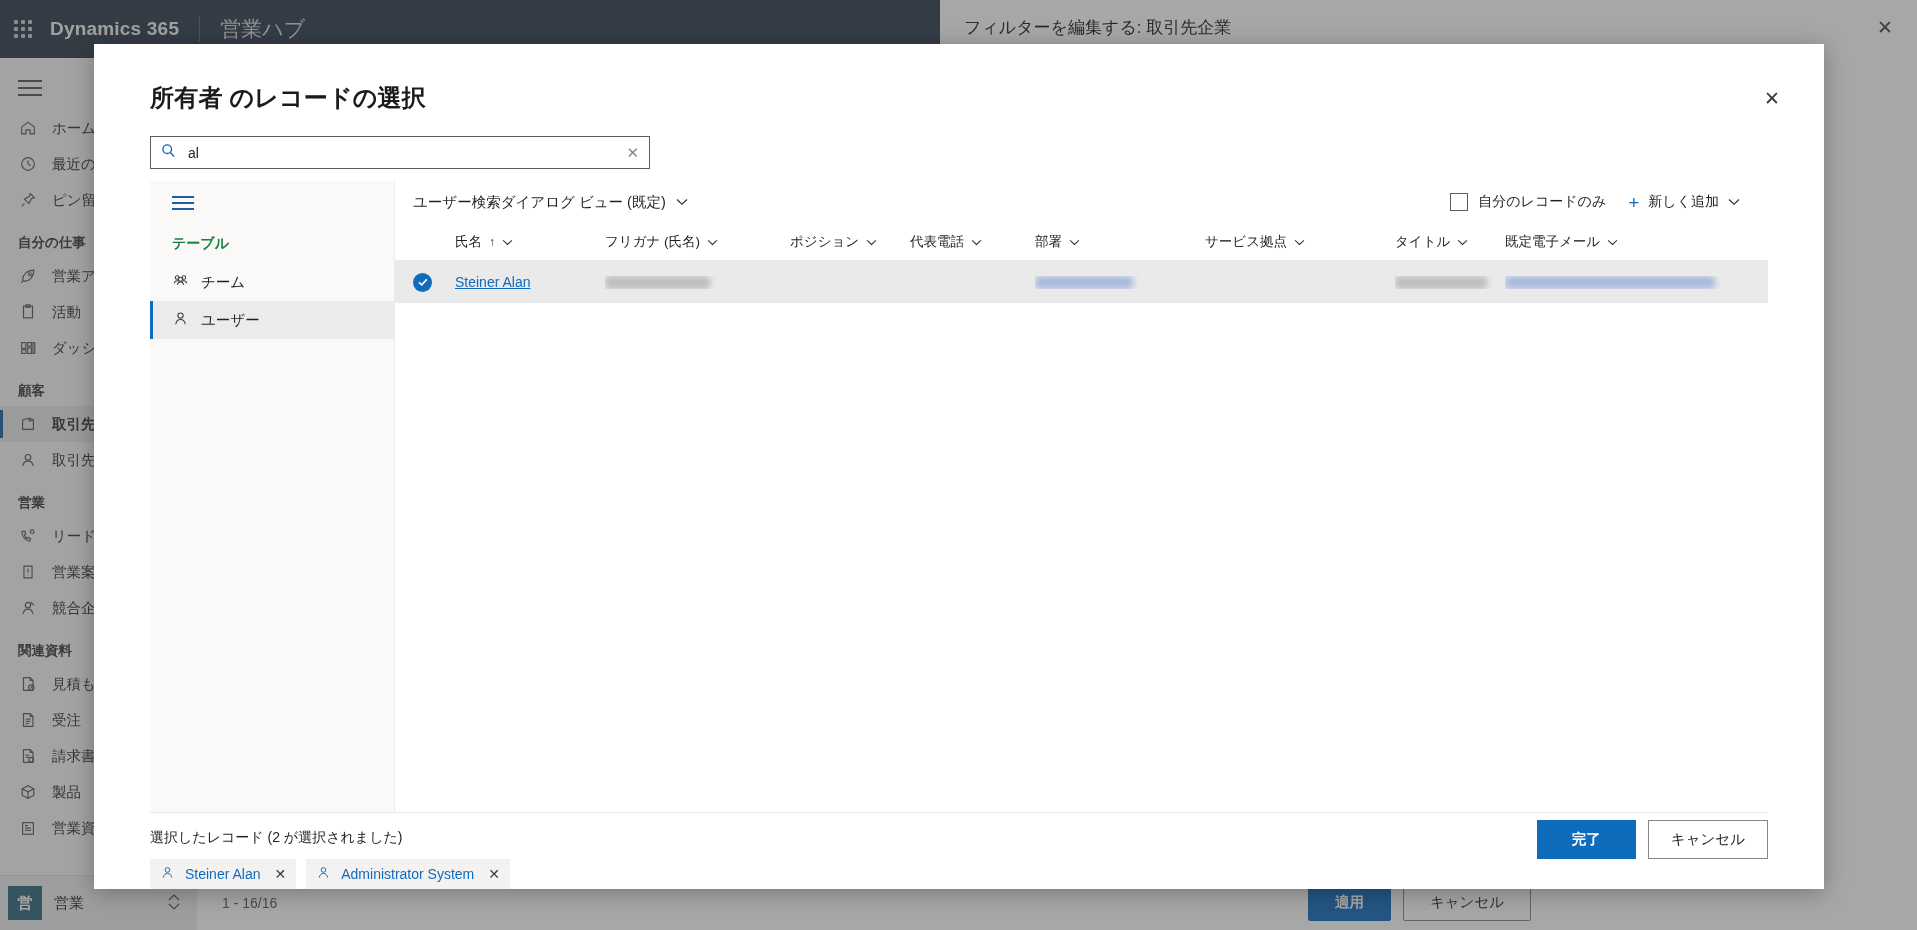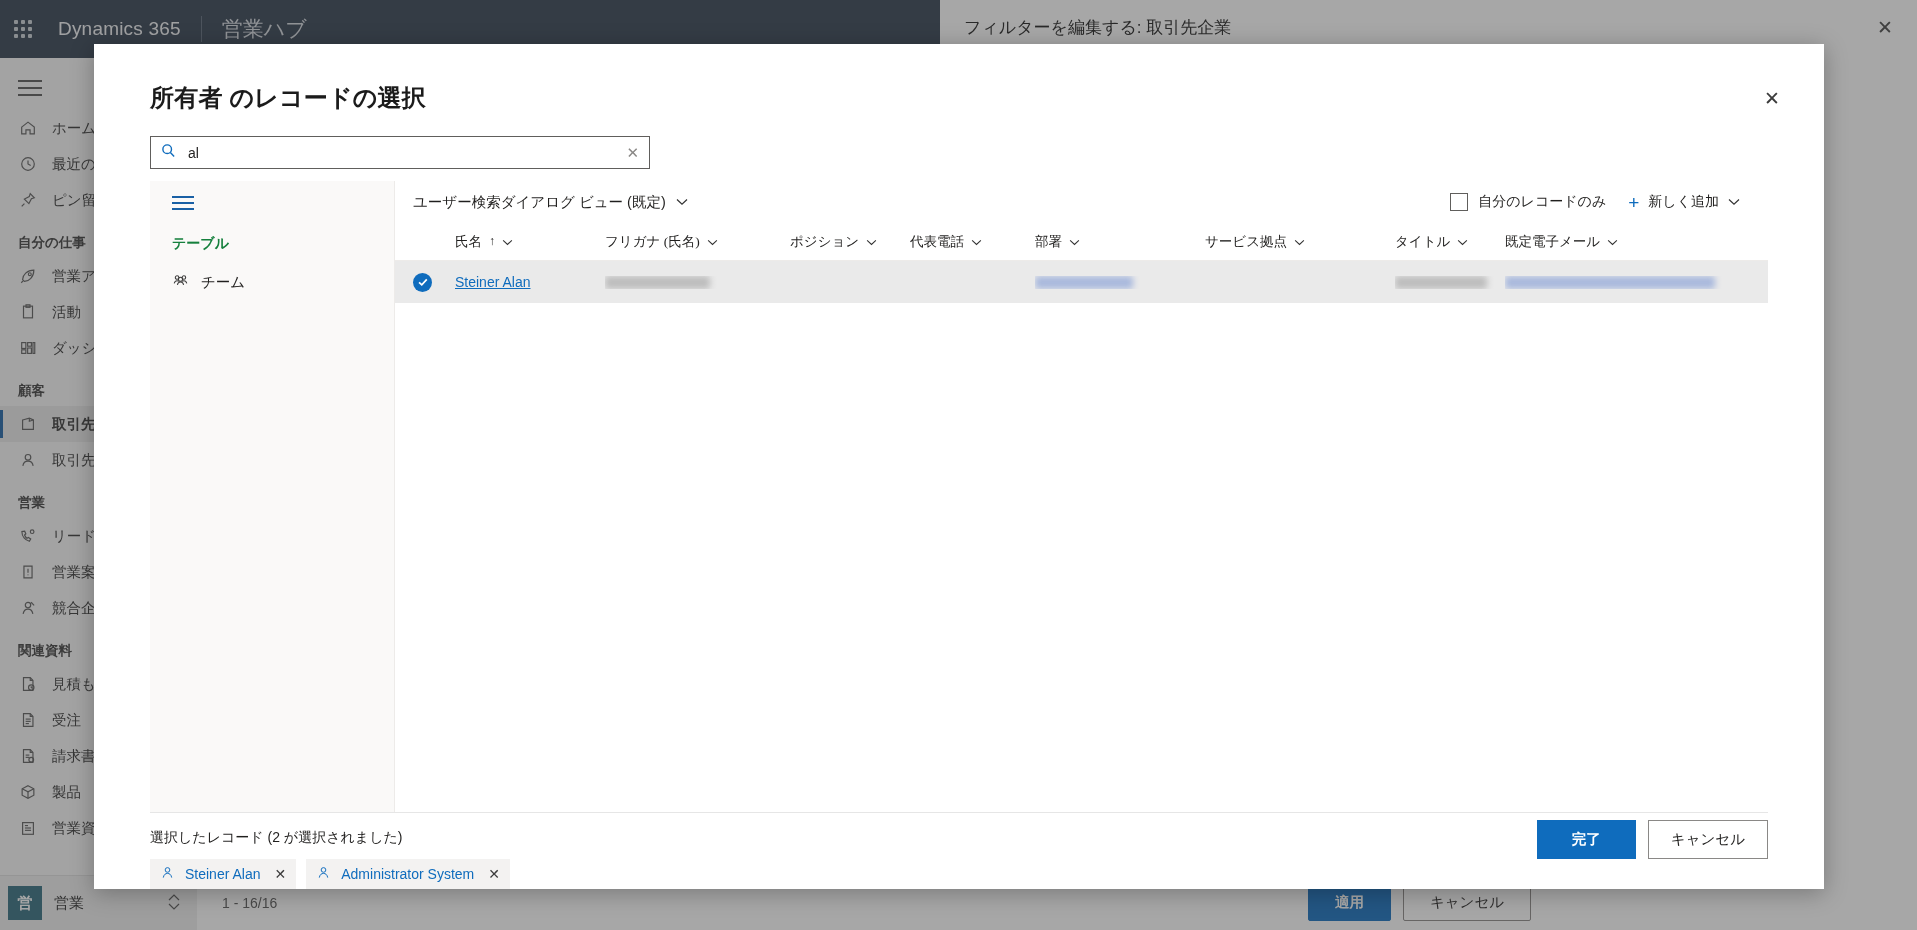--- a/index.html
+++ b/index.html
@@ -17,21 +17,21 @@
   .bg-app { position:absolute; inset:0; }
 
   .topbar {
     position:absolute; left:0; top:0; width:1917px; height:58px;
     background:#2e3c4d;
     display:flex; align-items:center;
   }
   .waffle { width:46px; display:flex; align-items:center; justify-content:center; }
   .waffle-grid { display:grid; grid-template-columns:repeat(3,4px); grid-template-rows:repeat(3,4px); gap:3px; }
   .waffle-grid i { width:4px; height:4px; background:#c9cfd6; border-radius:1px; display:block; }
-  .brand { color:#f2f4f6; font-size:19px; font-weight:400; letter-spacing:.2px; margin-left:12px; }
+  .brand { color:#f2f4f6; font-size:19px; font-weight:700; letter-spacing:.2px; margin-left:4px; }
   .brand-sep { width:1px; height:26px; background:#5c6878; margin:0 20px; }
   .app-name { color:#d5dae0; font-size:21px; }
 
   .sidenav {
     position:absolute; left:0; top:58px; width:197px; bottom:55px;
     background:#f7f7f7; border-right:1px solid #e3e3e3;
     padding-top:8px; overflow:hidden;
   }
   .hamburger { height:44px; display:flex; align-items:center; padding-left:18px; }
   .hamburger b { display:block; width:24px; height:2px; background:#555; position:relative; }
@@ -422,20 +422,27 @@
               <span class="lk-ico"><svg viewBox="0 0 20 20">
                   <circle cx="6" cy="6.5" r="2.1"></circle>
                   <circle cx="14" cy="6.5" r="2.1"></circle>
                   <circle cx="10" cy="8.5" r="2.4"></circle>
                   <path d="M2.6 13.5 C3.2 11.2 4.5 10.2 6 10.2 C6.8 10.2 7.5 10.5 8 11"></path>
                   <path d="M12 11 C12.5 10.5 13.2 10.2 14 10.2 C15.5 10.2 16.8 11.2 17.4 13.5"></path>
                   <path d="M6.3 15.2 C6.9 12.9 8.3 11.8 10 11.8 C11.7 11.8 13.1 12.9 13.7 15.2"></path>
                 </svg></span>
               <span>チーム</span>
             </div>
+            <div class="lk-item selected">
+              <span class="lk-ico"><svg viewBox="0 0 20 20">
+                  <circle cx="10" cy="6.6" r="3.1"></circle>
+                  <path d="M4.4 16.8 C5 12.9 7.3 11.2 10 11.2 C12.7 11.2 15 12.9 15.6 16.8"></path>
+                </svg></span>
+              <span>ユーザー</span>
+            </div>
           </div>
       </div>
 
       <div class="lk-right">
 
         <div class="lk-toolbar">
           <div class="view-sel">
             <span>ユーザー検索ダイアログ ビュー (既定)</span>
             <span class="chev">
               <svg width="12" height="8" viewBox="0 0 12 8" fill="none" stroke="#333" stroke-width="1.2">
@@ -455,21 +462,21 @@
                 <svg width="12" height="8" viewBox="0 0 12 8" fill="none" stroke="#333" stroke-width="1.2">
                     <path d="M1 1.5 L6 6.2 L11 1.5"></path>
                   </svg>
               </span>
             </div>
           </div>
         </div>
 
         <div class="grid-head">
           <div class="gh-checkcol"></div>
-          <div id="grid-cols" style="display:flex;align-items:center;font-family:Liberation Serif, serif;">
+          <div id="grid-cols" style="display:flex;align-items:center;">
               <div class="gh-cell" style="width: 150px; flex: 0 0 150px;">
                 <span>氏名</span>
                 <span class="sort-arrow">↑</span>
                 <span class="chev"><svg width="11" height="7" viewBox="0 0 12 8" fill="none" stroke="#333" stroke-width="1.2">
                     <path d="M1 1.5 L6 6.2 L11 1.5"></path>
                   </svg></span>
               </div>
               <div class="gh-cell" style="width: 185px; flex: 0 0 185px;">
                 <span>フリガナ (氏名)</span>
                 <span class="chev"><svg width="11" height="7" viewBox="0 0 12 8" fill="none" stroke="#333" stroke-width="1.2">

